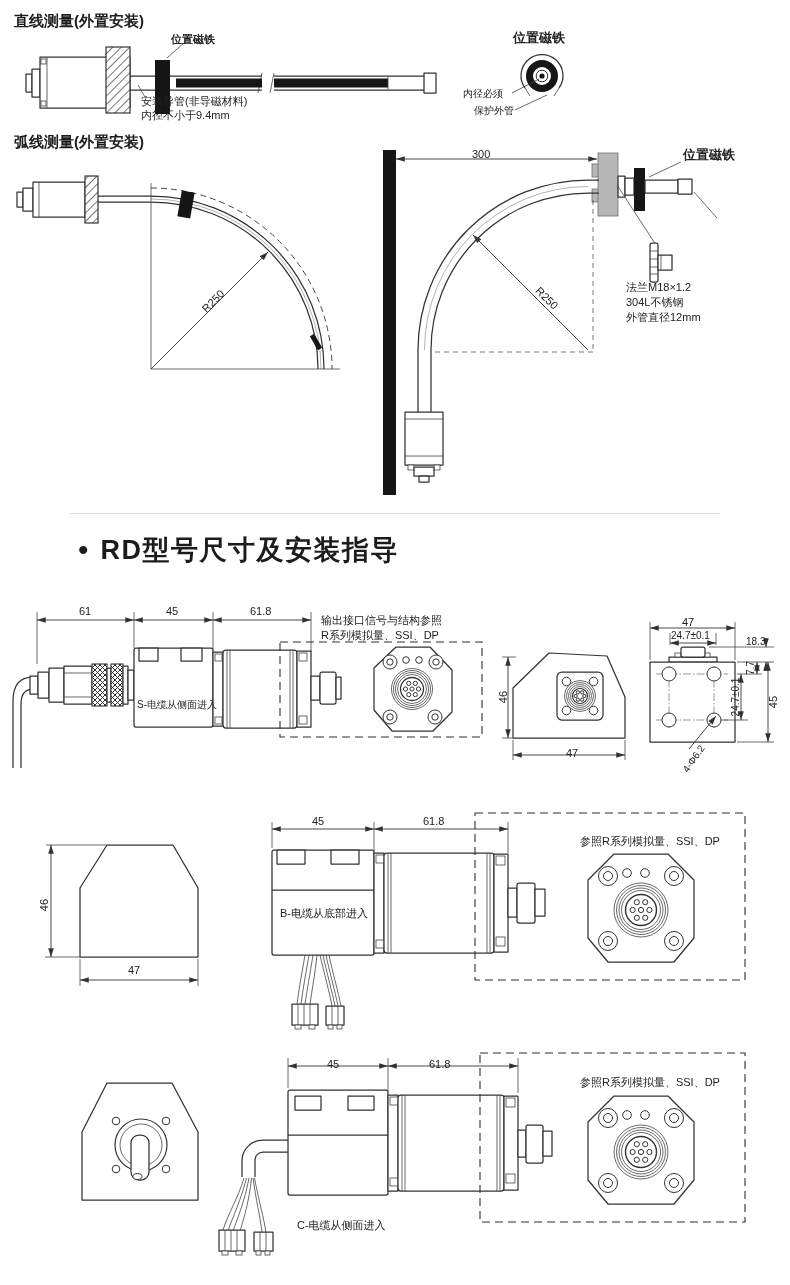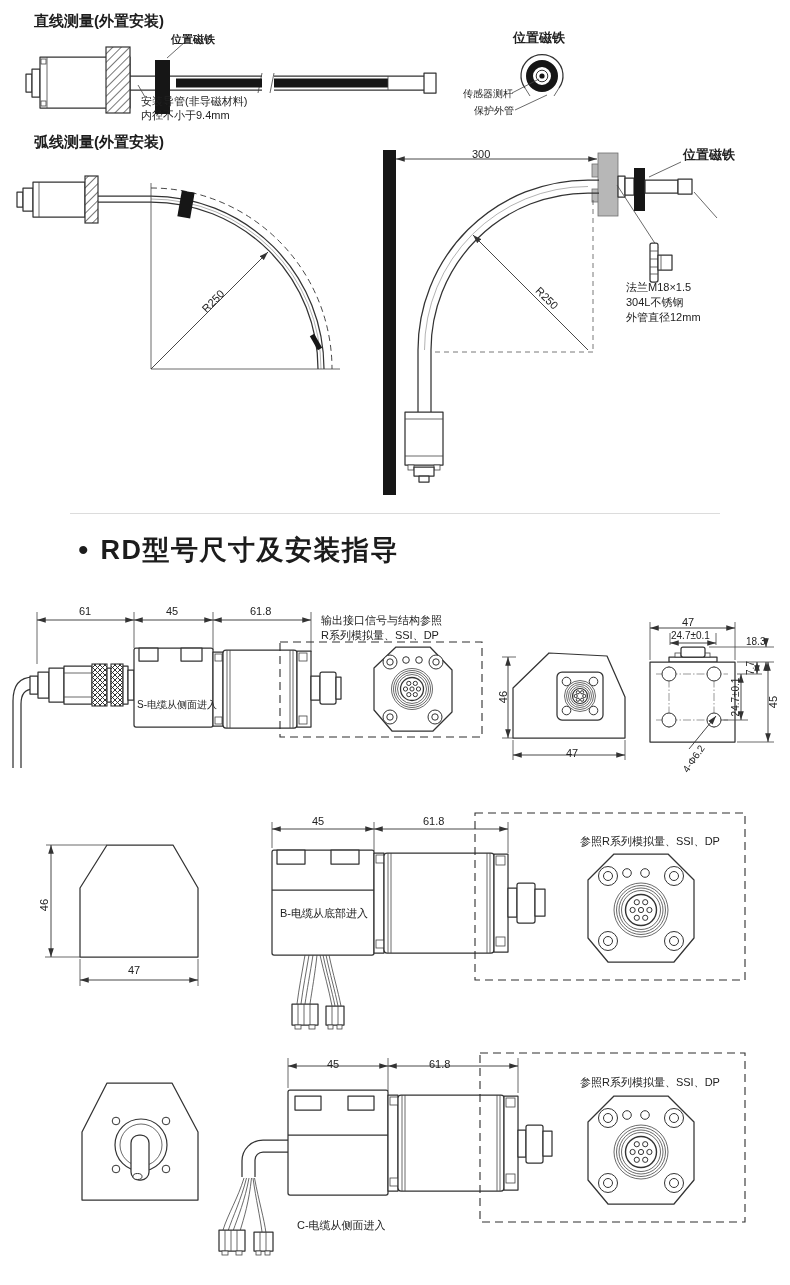--- a/index.html
+++ b/index.html
@@ -15,21 +15,21 @@
   .dashbox{fill:none;stroke:#2f2f2f;stroke-width:1.1px;stroke-dasharray:8 5;}
   .dashdot{fill:none;stroke:#555;stroke-width:0.6px;stroke-dasharray:8 2 1.5 2;}
   .wh{fill:#fff;}
   .blk{fill:#161616;stroke:none;}
   .gry{fill:#b7b7b7;stroke:#6e6e6e;stroke-width:0.8px;}
   .lnw{fill:#fff;stroke:#333;stroke-width:1px;}
   
   .lab{position:absolute;font-size:11px;line-height:14px;color:#222;white-space:nowrap;}
   .lab10{font-size:10px;}
   .bold{font-weight:bold;}
-  .sec-title{position:absolute;font-size:15px;font-weight:bold;color:#1c1c1c;white-space:nowrap;margin-left:20px;}
+  .sec-title{position:absolute;font-size:15px;font-weight:bold;color:#1c1c1c;white-space:nowrap;}
   .note{position:absolute;font-size:11px;line-height:15px;color:#222;white-space:nowrap;}
   .hdr{position:absolute;left:78px;top:532px;display:flex;align-items:center;color:#1c1c1c;}
   .hdr .bullet{font-size:30px;line-height:30px;margin-right:12px;}
   .hdr .ttl{font-size:27px;font-weight:bold;letter-spacing:1.5px;}
   .divider{position:absolute;left:70px;top:513px;width:650px;height:1px;background:#dcdcdc;}
 </style>
 </head>
 <body>
 
 <div class="page">
@@ -77,21 +77,21 @@
       <line x1="512" y1="78" x2="539" y2="64" class="thin"></line>
       <line x1="515" y1="95" x2="547" y2="80" class="thin"></line>
     </g>
   </svg>
 
   <div class="sec-title" style="left:14px;top:12px">直线测量(外置安装)</div>
   <div class="lab bold" style="left:171px;top:32px">位置磁铁</div>
   <div class="lab" style="left:141px;top:94px">安装导管(非导磁材料)</div>
   <div class="lab" style="left:141px;top:108px">内径不小于9.4mm</div>
   <div class="lab bold" style="left:513px;top:31px;font-size:13px">位置磁铁</div>
-  <div class="lab lab10" style="left:463px;top:87px">传感器测杆</div>
+  <div class="lab lab10" style="left:463px;top:87px">内径必须</div>
   <div class="lab lab10" style="left:474px;top:104px">保护外管</div>
 
   <svg style="top:145px" width="790" height="365" viewBox="0 0 790 365">
     <g>
       <rect x="17" y="47" width="6" height="15" class="ln wh"></rect>
       <rect x="23" y="43" width="10" height="23" class="ln wh"></rect>
       <rect x="33" y="37" width="52" height="35" class="ln wh"></rect>
       <line x1="39" y1="37" x2="39" y2="72" class="thin"></line>
     </g>
     <rect x="85" y="31" width="13" height="47" fill="url(#hatch)" stroke="#333" stroke-width="1.2"></rect>
@@ -157,21 +157,21 @@
       <rect x="419" y="331" width="10" height="6" class="ln wh"></rect>
     </g>
   </svg>
 
   <div class="sec-title" style="left:14px;top:133px">弧线测量(外置安装)</div>
   <div class="lab" style="left:213px;top:301px;transform:translate(-50%,-50%) rotate(-45deg)">R250</div>
   <div class="lab" style="left:472px;top:147px">300</div>
   <div class="lab bold" style="left:683px;top:148px;font-size:13px">位置磁铁</div>
   <div class="lab" style="left:547px;top:298px;transform:translate(-50%,-50%) rotate(45deg)">R250</div>
   <div class="note" style="left:626px;top:280px">
-    <div>法兰M18×1.5</div>
+    <div>法兰M18×1.2</div>
     <div>304L不锈钢</div>
     <div>外管直径12mm</div>
   </div>
 
   <div class="divider"></div>
 
   <div class="hdr">
     <span class="bullet">•</span>
     <span class="ttl">RD型号尺寸及安装指导</span>
   </div>

